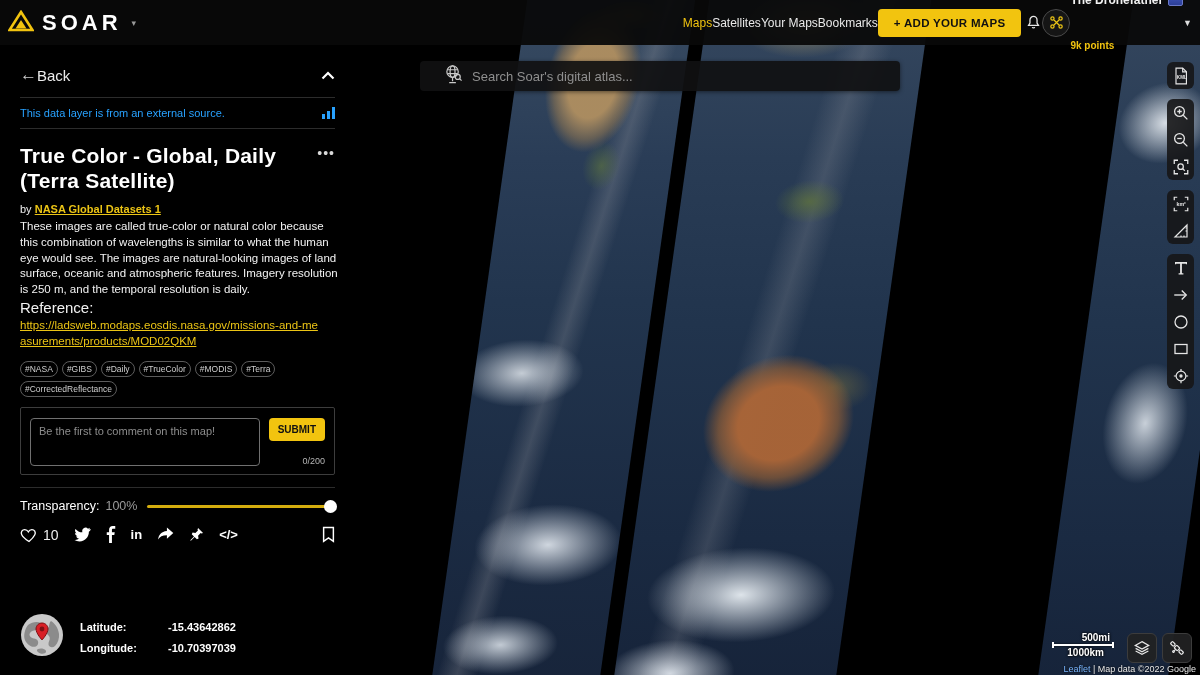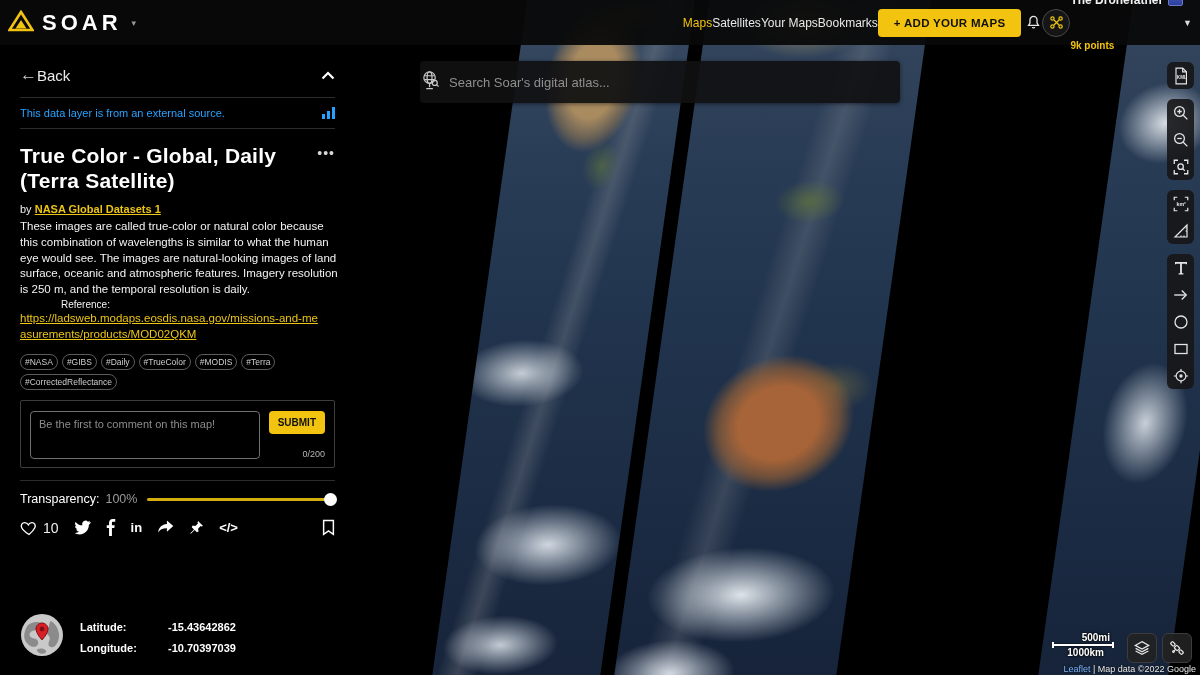--- a/index.html
+++ b/index.html
@@ -81,21 +81,21 @@
   .notice-row { display:flex; align-items:center; justify-content:space-between; padding:9px 0; }
   .notice-text { color:#28a2ff; font-size:11px; }
   .ext-bars { display:flex; align-items:flex-end; gap:2px; height:12px; }
   .ext-bars i { width:3px; background:#28a2ff; display:block; }
   .title-row { position:relative; padding-top:14px; }
   h1 { font-size:21px; line-height:1.2; font-weight:bold; color:#fff; width:300px; letter-spacing:.2px; }
   .more-dots { position:absolute; right:0; top:16px; color:#d8d8d8; font-size:14px; letter-spacing:1px; cursor:pointer; }
   .byline { margin-top:10px; font-size:11px; color:#eee; }
   .byline a { color:#ecc515; font-weight:bold; text-decoration:underline; cursor:pointer; }
   .desc { margin-top:4px; font-size:11.5px; line-height:1.36; color:#f2f2f2; width:318px; }
-  .ref-label { font-size:10px; color:#f2f2f2; line-height:1.36;margin-left:41px; }
+  .ref-label { font-size:15px; color:#f2f2f2; line-height:1.36; }
   .ref-link { display:block; color:#ecc515; font-size:11.5px; line-height:1.36; text-decoration:underline;
     word-break:break-all; width:300px; cursor:pointer; }
   .tags { margin-top:12px; display:flex; flex-wrap:wrap; gap:4px; }
   .tag { border:1px solid #5c5c5c; border-radius:8px; padding:2px 4px; font-size:8.5px; color:#cfcfcf; }
   .comment-card { margin-top:10px; border:1px solid #3d3d3d; border-radius:2px; padding:10px 9px 8px; display:flex; gap:9px; }
   .comment-card textarea { width:246px; height:48px; background:transparent; border:1px solid #707070;
     border-radius:4px; resize:none; color:#ddd; font-size:11px; padding:6px 8px; font-family:"Liberation Sans",sans-serif; }
   .comment-card textarea::placeholder { color:#8d8d8d; }
   .comment-side { display:flex; flex-direction:column; align-items:flex-end; }
   .submit-btn { background:#f2c40f; color:#111; border:none; border-radius:4px; font-size:10px; font-weight:bold;
@@ -107,22 +107,22 @@
   .slider { position:relative; flex:1; height:3px; background:#d4ad0e; border-radius:2px; cursor:pointer; }
   .slider-thumb { position:absolute; right:-2px; top:-5px; width:13px; height:13px; border-radius:50%; background:#fff; }
   .social-row { display:flex; align-items:center; gap:15px; padding:5px 0 12px; }
   .like-group { display:flex; align-items:center; gap:5px; cursor:pointer; }
   .like-count { font-size:14px; color:#eee; }
   .sicon { display:flex; cursor:pointer; }
   .icon-text { font-weight:bold; color:#fff; font-size:13px; cursor:pointer; }
   .bookmark { margin-left:auto; }
 
   
-  .searchbar { position:absolute; left:420px; top:61px; width:480px; height:42px; z-index:40;
-    background:rgba(16,16,17,.92); border-radius:4px; display:flex; align-items:center; padding:0 1px;
+  .searchbar { position:absolute; left:420px; top:61px; width:480px; height:30px; z-index:40;
+    background:rgba(16,16,17,.92); border-radius:4px; display:flex; align-items:center; padding:0 24px;
     box-shadow:0 1px 4px rgba(0,0,0,.5); }
   .searchbar input { flex:1; background:transparent; border:none; outline:none; color:#ddd; font-size:13px; margin-left:9px;
     font-family:"Liberation Sans",sans-serif; }
   .searchbar input::placeholder { color:#8f8f8f; }
 
   
   .toolbar { position:absolute; right:6px; top:62px; z-index:40; display:flex; flex-direction:column; gap:10px; align-items:center; }
   .tool-group { background:rgba(22,22,23,.9); border-radius:6px; display:flex; flex-direction:column; }
   .tool-btn { width:27px; height:27px; display:flex; align-items:center; justify-content:center; cursor:pointer; color:#e6e6e6; }
   .tool-btn svg { display:block; }

